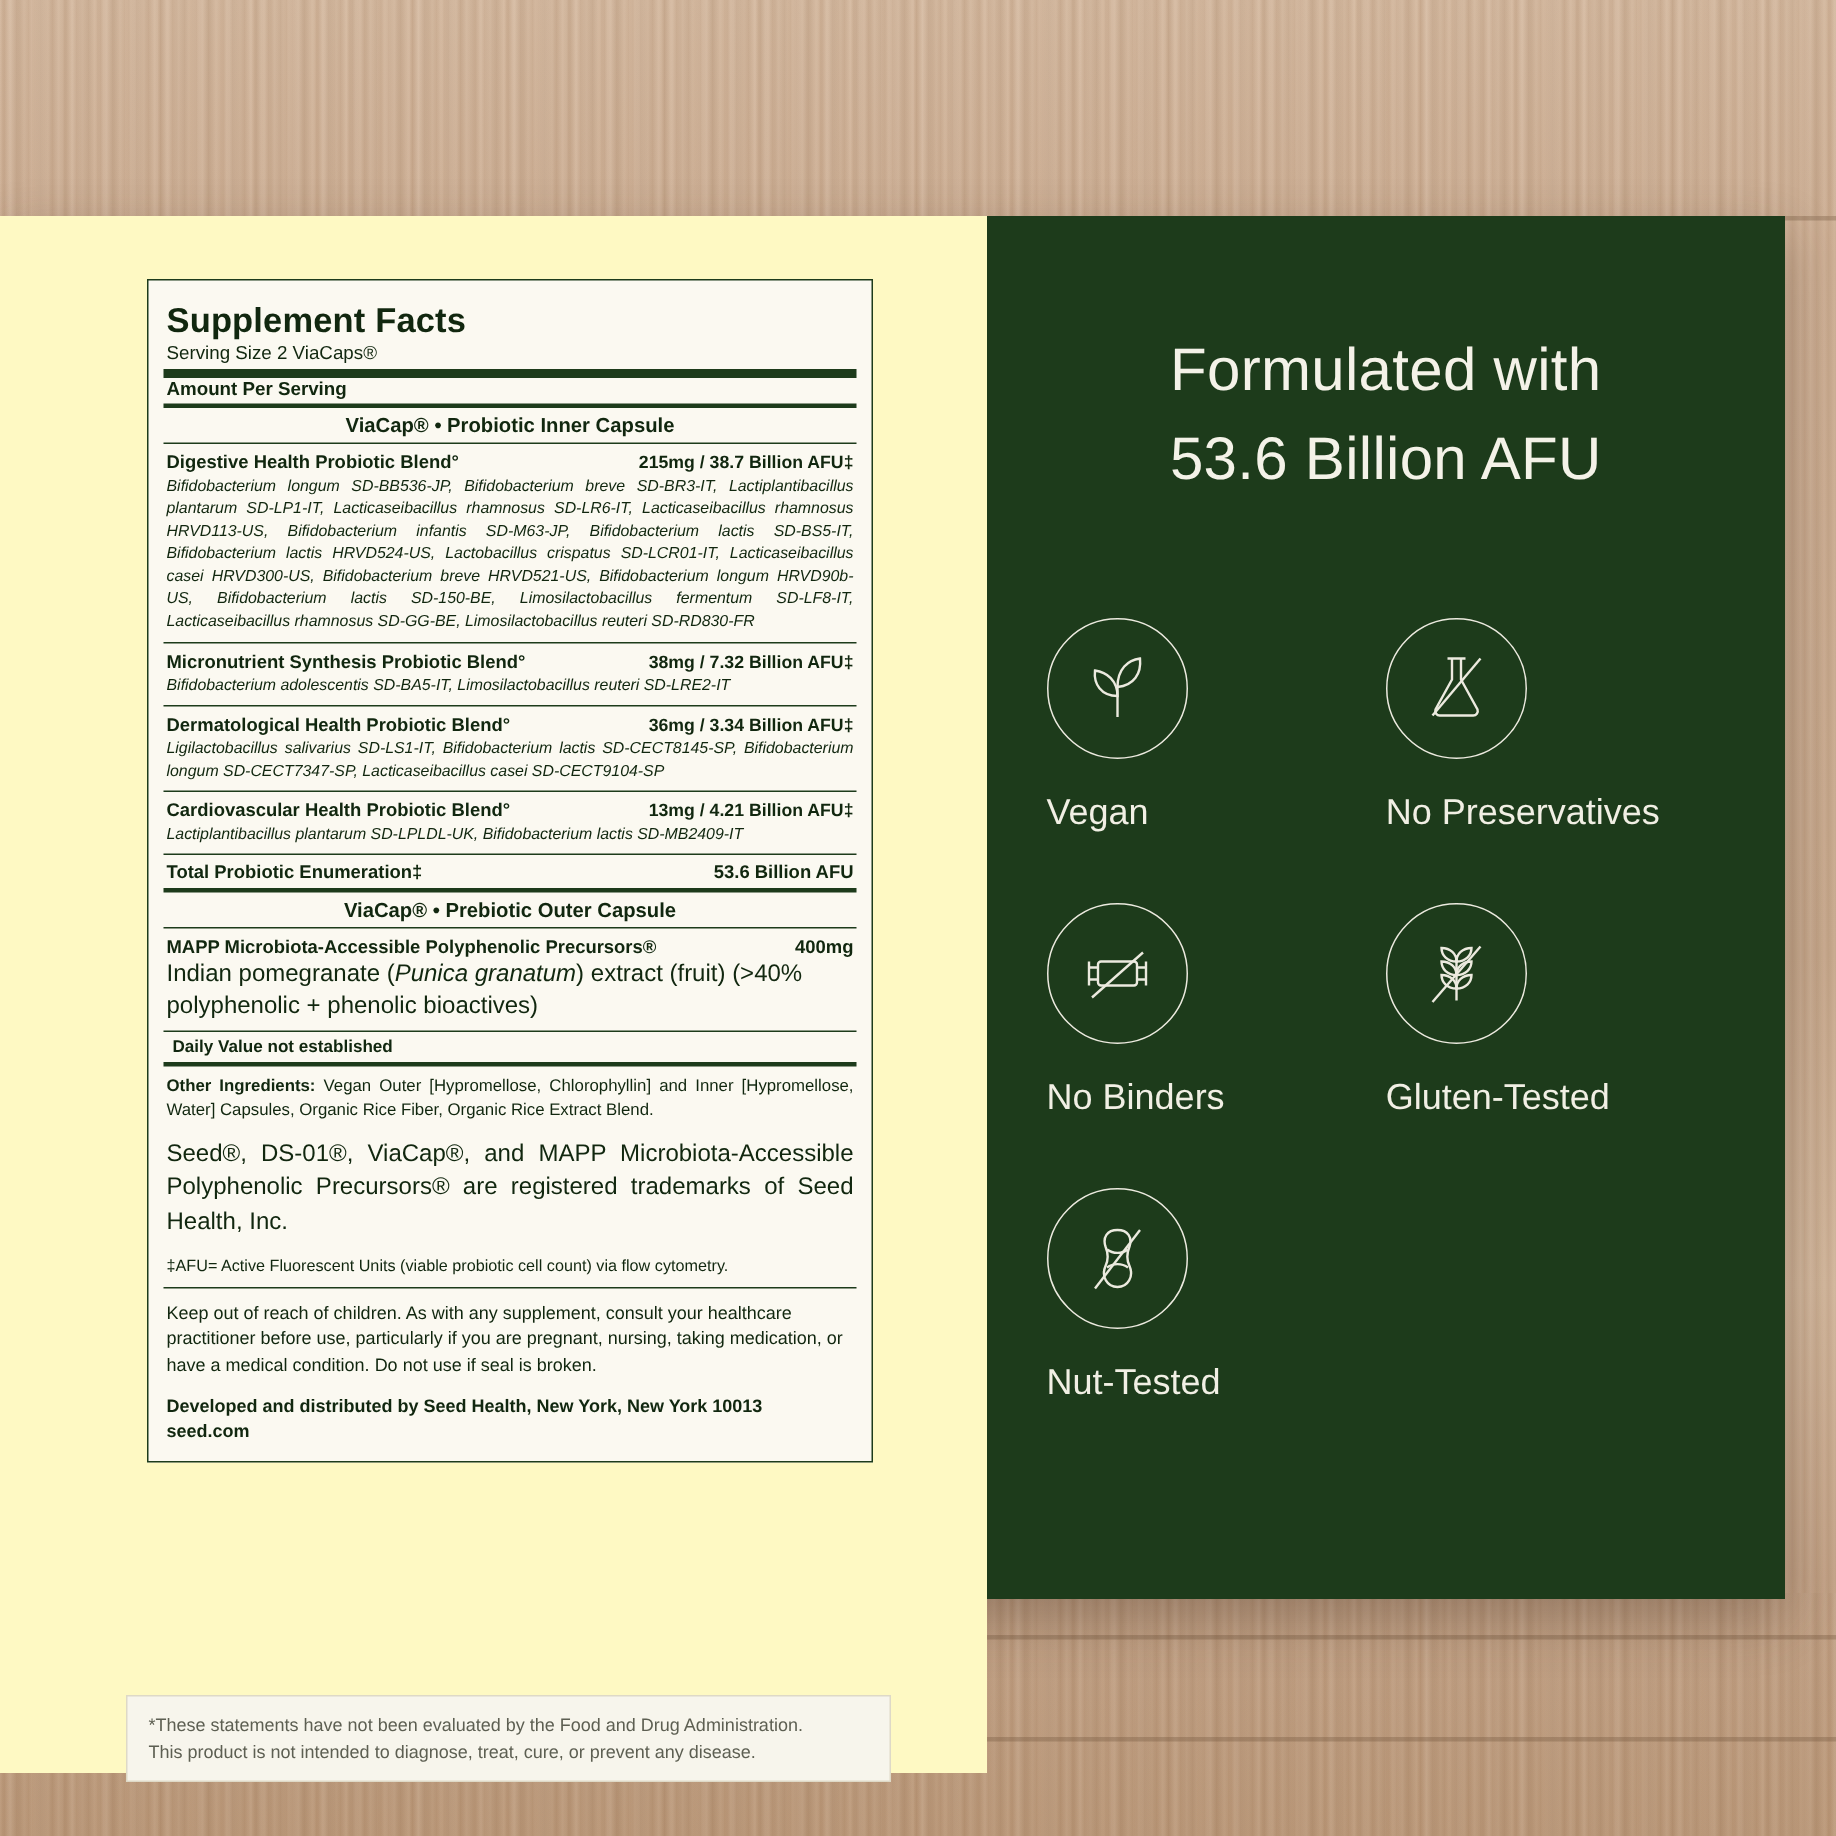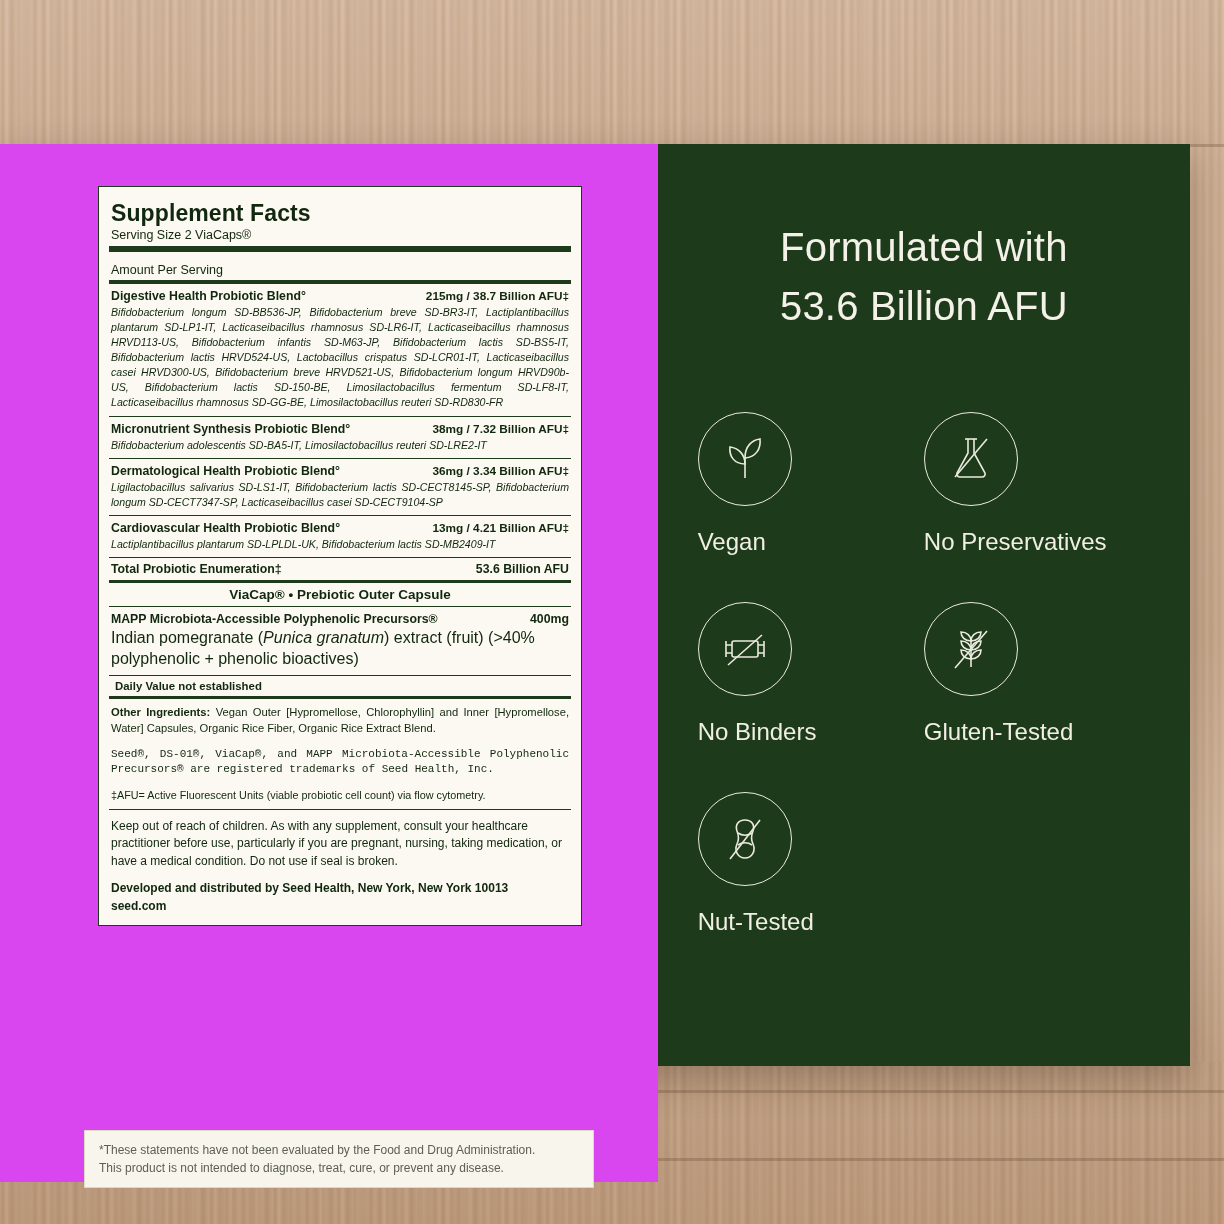--- a/index.html
+++ b/index.html
@@ -38,21 +38,21 @@
   .wood-grain.g-top{top:0;height:144px;}
   .wood-grain.g-bot{top:1062px;height:162px;}
 
   
   .package{
     position:absolute;left:0;top:144px;width:1190px;height:922px;
     display:flex;
     box-shadow:0 14px 34px rgba(60,40,25,.30);
   }
   .panel-left{
-    width:682px;height:1038px;background:#d946ef;position:relative;
+    width:682px;height:1038px;background:#fef9c3;position:relative;
   }
   .panel-right{
     width:552px;height:922px;background:#1d3b1b;position:relative;
     color:#f3f1e6;
   }
 
   
   .sf-box{
     position:absolute;left:98px;top:42px;width:484px;
     border:1px solid #1d3b1b;
@@ -62,21 +62,21 @@
     box-sizing:border-box;
   }
   .sf-title{
     font-size:23px;font-weight:bold;letter-spacing:.1px;line-height:1.1;
     margin:4px 0 2px 2px;
   }
   .sf-serving{font-size:12.5px;margin:0 0 4px 2px;}
   .rule-thick{border-top:6px solid #1d3b1b;margin:3px 0 0 0;}
   .rule-med{border-top:3px solid #1d3b1b;margin:0;}
   .rule-thin{border-top:1px solid #1d3b1b;margin:0;}
-  .amount-row{font-size:12.5px;font-weight:normal;padding:11px 2px 3px 2px;}
+  .amount-row{font-size:12.5px;font-weight:bold;padding:0 2px 3px 2px;}
   .cap-head{
     text-align:center;font-size:13.5px;font-weight:bold;padding:4px 0 4px 0;
   }
   .blend-row{
     display:flex;justify-content:space-between;align-items:baseline;
     font-size:12.3px;font-weight:bold;padding:5px 2px 1px 2px;gap:24px;
   }
   .blend-amt{font-weight:bold;white-space:nowrap;font-size:11.8px;}
   .strains{
     font-size:10.6px;font-style:italic;line-height:1.42;
@@ -90,21 +90,21 @@
     display:flex;justify-content:space-between;font-size:12.3px;font-weight:bold;
     padding:5px 2px 1px 2px;
   }
   .mapp-sub{font-size:16px;padding:0 2px 5px 2px;line-height:1.35;}
   .mapp-sub i{font-style:italic;}
   .dv-row{font-size:11.4px;font-weight:bold;padding:4px 2px 4px 6px;}
   .other{
     font-size:11.2px;line-height:1.42;padding:6px 2px 2px 2px;text-align:justify;
   }
   .other b{font-weight:bold;}
-  .tm{font-size:11px;line-height:1.42;padding:8px 2px 2px 2px;text-align:justify;font-family:Liberation Mono, monospace;}
+  .tm{font-size:16px;line-height:1.42;padding:8px 2px 2px 2px;text-align:justify;}
   .afu-note{font-size:10.8px;line-height:1.4;padding:8px 2px 6px 2px;}
   .warning{
     font-size:12px;line-height:1.45;padding:8px 2px 4px 2px;
   }
   .dev{
     font-size:12px;line-height:1.45;font-weight:bold;padding:6px 2px 2px 2px;
   }
   .optimal{
     position:absolute;left:92px;top:992px;width:500px;
     font-size:12.6px;color:#11270f;
@@ -150,20 +150,21 @@
   <div class="panel-left">
 
     <div class="sf-box">
       <div class="sf-title">Supplement Facts</div>
       <div class="sf-serving">Serving Size 2 ViaCaps®</div>
 
       <div class="rule-thick"></div>
       <div class="amount-row">Amount Per Serving</div>
       <div class="rule-med"></div>
 
+      <div class="cap-head">ViaCap® • Probiotic Inner Capsule</div>
       <div class="rule-thin"></div>
 
       <div class="blend-row">
         <span>Digestive Health Probiotic Blend°</span>
         <span class="blend-amt">215mg / 38.7 Billion AFU‡</span>
       </div>
       <div class="strains">Bifidobacterium longum SD-BB536-JP, Bifidobacterium breve SD-BR3-IT, Lactiplantibacillus plantarum SD-LP1-IT, Lacticaseibacillus rhamnosus SD-LR6-IT, Lacticaseibacillus rhamnosus HRVD113-US, Bifidobacterium infantis SD-M63-JP, Bifidobacterium lactis SD-BS5-IT, Bifidobacterium lactis HRVD524-US, Lactobacillus crispatus SD-LCR01-IT, Lacticaseibacillus casei HRVD300-US, Bifidobacterium breve HRVD521-US, Bifidobacterium longum HRVD90b-US, Bifidobacterium lactis SD-150-BE, Limosilactobacillus fermentum SD-LF8-IT, Lacticaseibacillus rhamnosus SD-GG-BE, Limosilactobacillus reuteri SD-RD830-FR</div>
       <div class="rule-thin"></div>
 
       <div class="blend-row">

